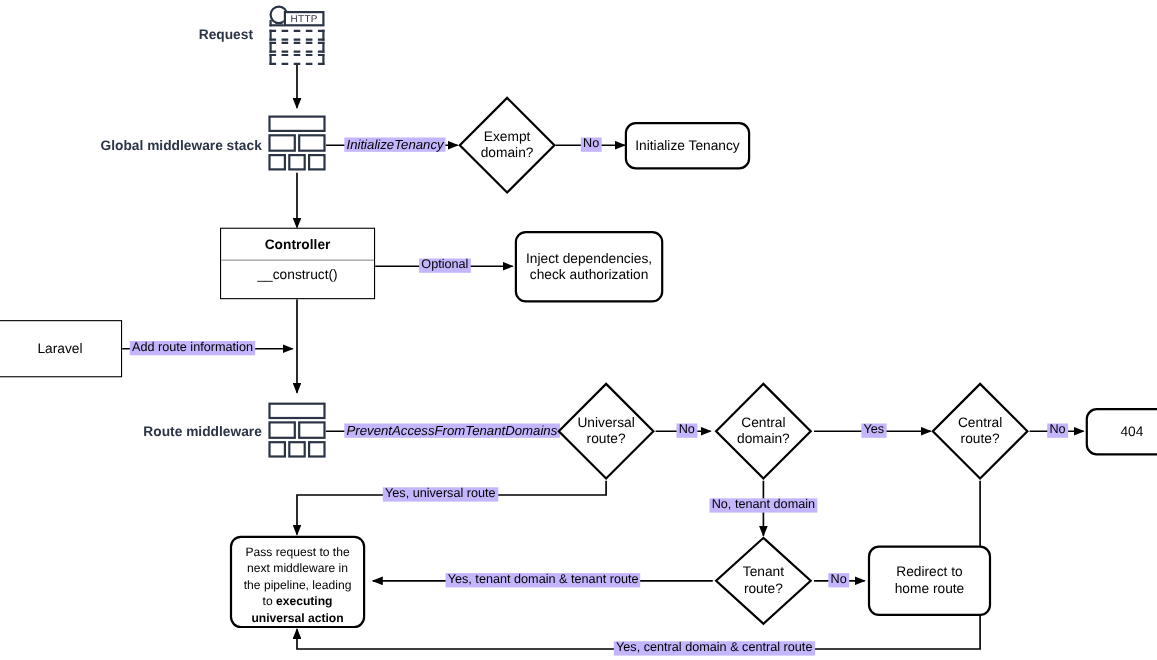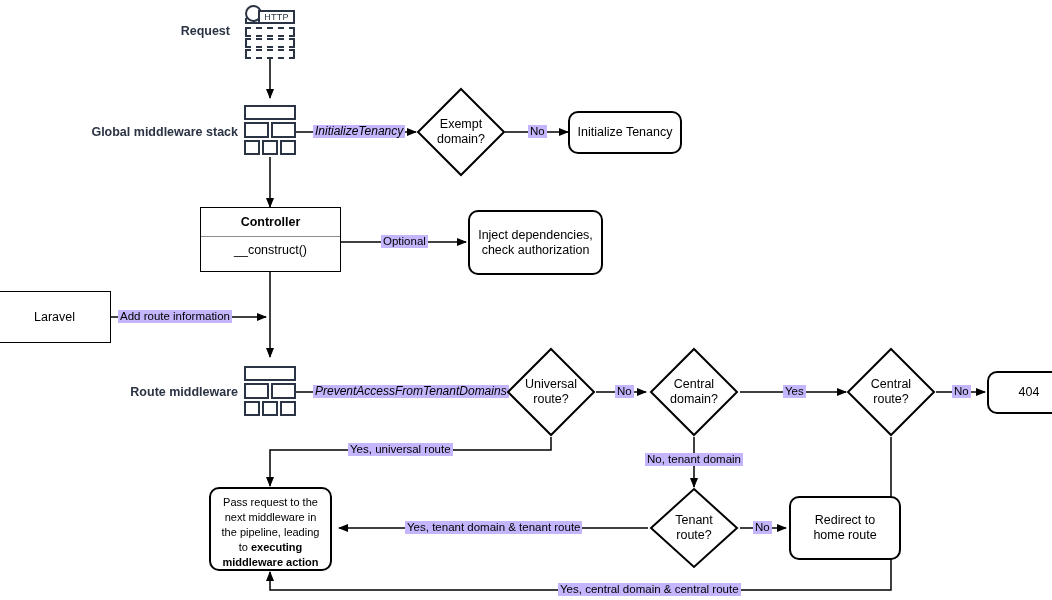--- a/index.html
+++ b/index.html
@@ -343,21 +343,21 @@
   <div class="edge-label" style="left:348px; top:443px;">Yes, universal route</div>
 
   <div class="edge-label" style="left:645px; top:453px;">No, tenant domain</div>
 
   <div class="node rect-round" style="left:209px; top:487px; width:123px; height:84px; display:block; padding:6px 4px 0 4px;">
     <div style="font-size:11px; line-height:15px; color:#000;">
       <span>Pass request to the</span><br>
       <span>next middleware in</span><br>
       <span>the pipeline, leading</span><br>
       <span>to </span><span class="bold-span">executing</span><br>
-      <span class="bold-span">middleware action</span>
+      <span class="bold-span">universal action</span>
     </div>
   </div>
 
   <div class="diamond" style="left:649px; top:487px; width:90px; height:82px;">
     <svg width="90" height="82" viewBox="0 0 90 82" xmlns="http://www.w3.org/2000/svg">
       <polygon points="45,2 88,41 45,80 2,41" fill="#ffffff" stroke="#000000" stroke-width="2"></polygon>
     </svg>
     <div class="dtext">
       <div>
         <span>Tenant</span><br>

